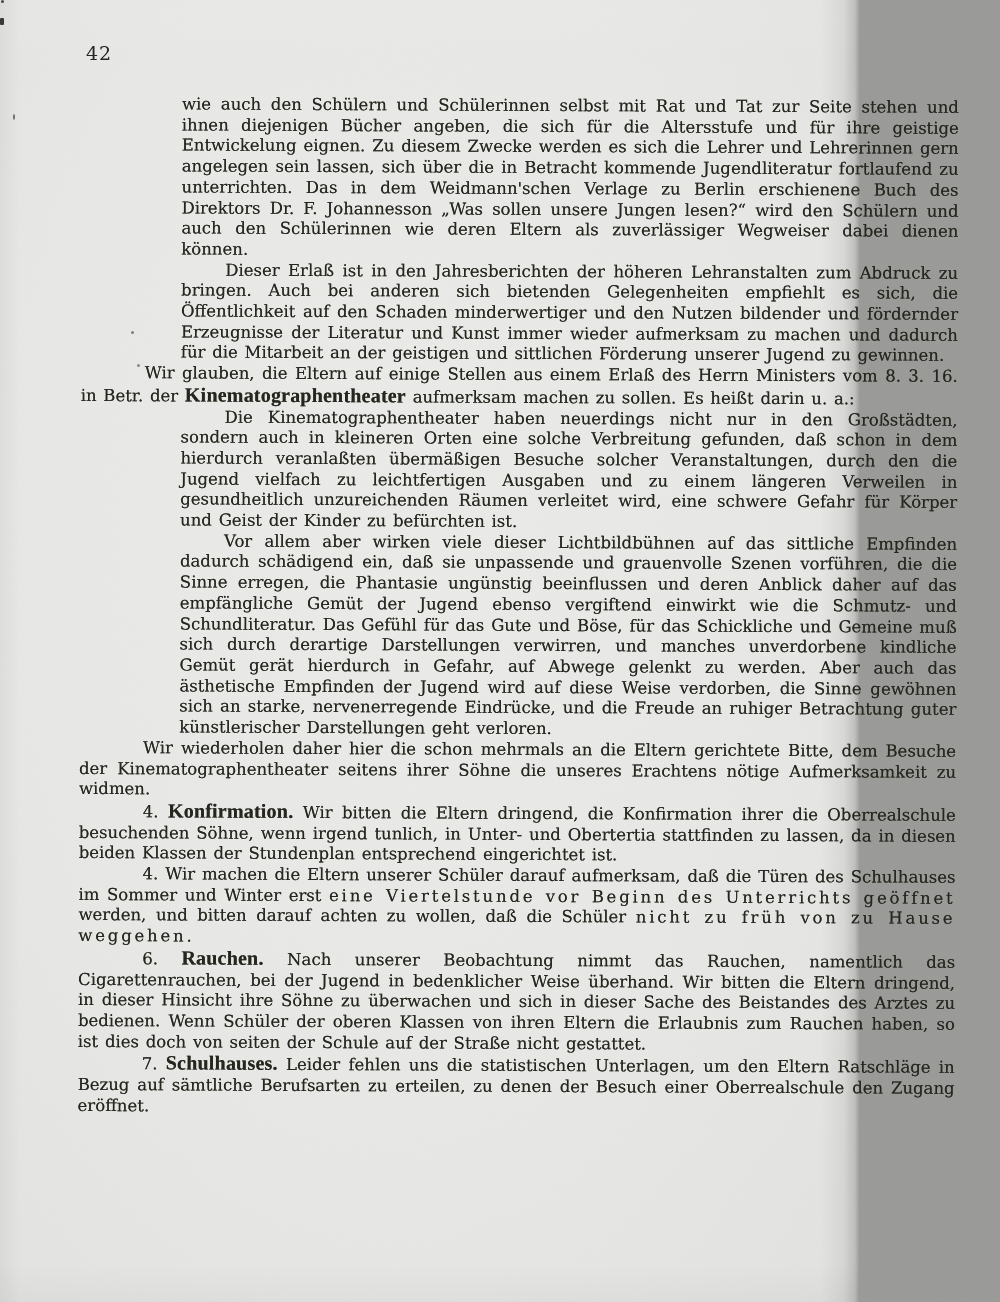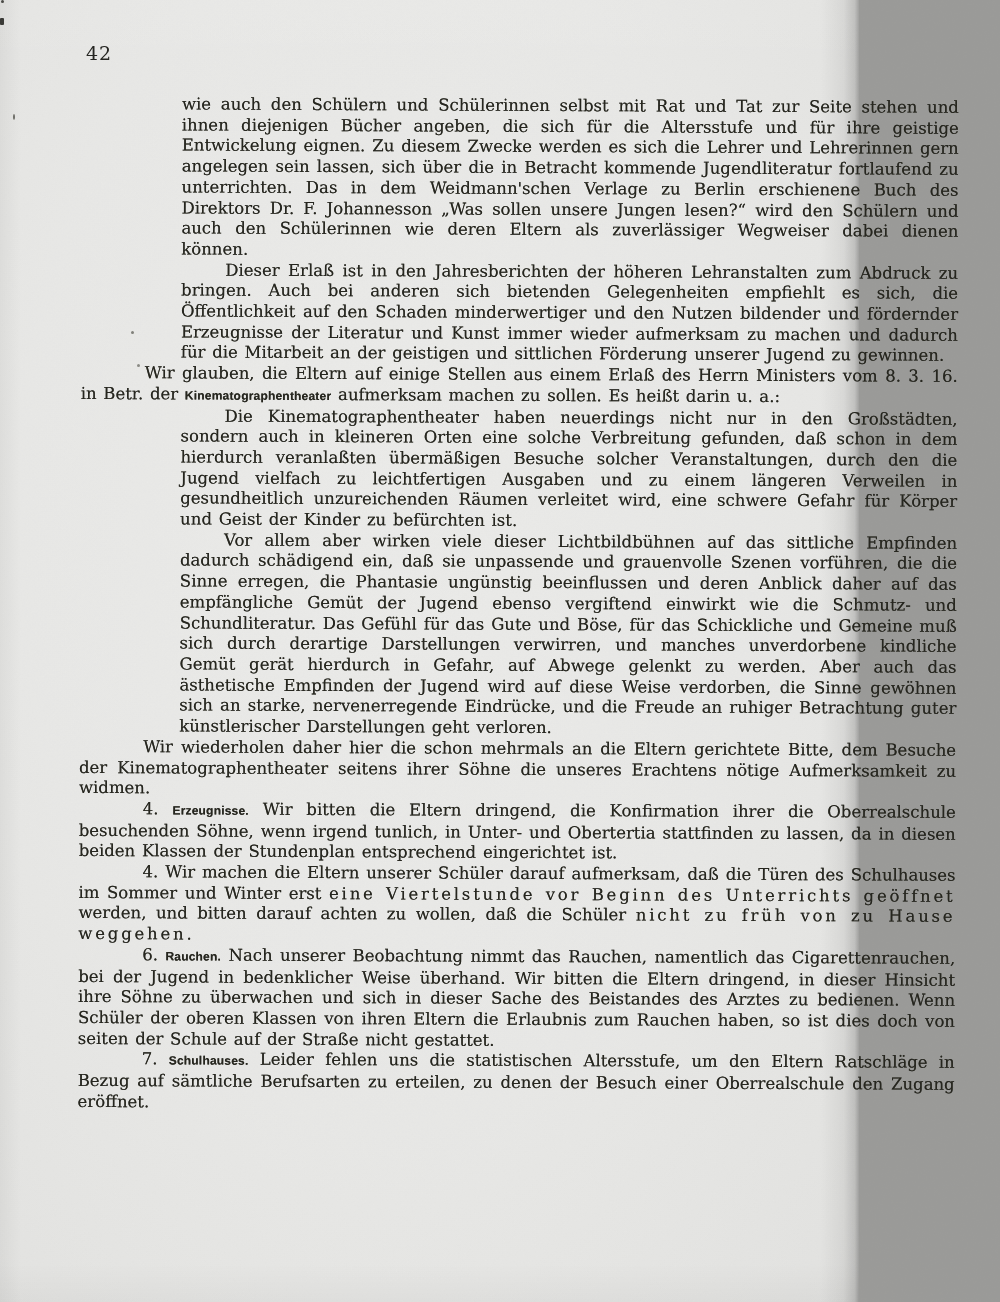--- a/index.html
+++ b/index.html
@@ -38,23 +38,23 @@
     font-size: 16.5px; line-height: 20.7px;
     text-align: justify;
     word-spacing: 1.5px;
     color: #26261f;
     text-shadow: 0 0 0.6px rgba(45,45,38,0.75);
   }
   p.para.quote { margin-left: 100px; }
   p.para.ind   { text-indent: 64px; }
   p.para.quote.ind { text-indent: 44px; }
   .b {
-    font-family: Liberation Sans, sans-serif;
+    font-family: Liberation Serif, serif;
     font-weight: bold;
-    font-size: 12px;
+    font-size: 20px;
     letter-spacing: 0.2px;
   }
   .sp { letter-spacing: 2.8px; }
   .speck { position: absolute; background: #55554f; border-radius: 50%; }
   .speck.s1 { left: 0px;   top: 18px;  width: 4px; height: 7px; border-radius: 1px; background:#3a3a36; }
   .speck.s2 { left: 13px;  top: 114px; width: 2px; height: 6px; background:#6a6a64; }
   .speck.s3 { left: 131px; top: 331px; width: 3px; height: 3px; background:#80807a; }
   .speck.s4 { left: 137px; top: 364px; width: 3px; height: 3px; background:#8a8a84; }
   .speck.s5 { left: 1px;  top: 0px;   width: 3px; height: 3px; background:#4a4a46; }
 </style>
@@ -86,22 +86,22 @@
     <p class="para quote ind"><span>Dieser Erlaß ist in den Jahresberichten der höheren Lehranstalten zum Abdruck zu bringen. Auch bei anderen sich bietenden Gelegenheiten empfiehlt es sich, die Öffentlichkeit auf den Schaden minderwertiger und den Nutzen bildender und fördernder Erzeugnisse der Literatur und Kunst immer wieder aufmerksam zu machen und dadurch für die Mitarbeit an der geistigen und sittlichen Förderung unserer Jugend zu gewinnen.</span></p>
 
     <p class="para ind"><span>Wir glauben, die Eltern auf einige Stellen aus einem Erlaß des Herrn Ministers vom 8. 3. 16. in Betr. der </span><span class="b">Kinematographentheater</span><span> aufmerksam machen zu sollen. Es heißt darin u. a.:</span></p>
 
     <p class="para quote ind"><span>Die Kinematographentheater haben neuerdings nicht nur in den Großstädten, sondern auch in kleineren Orten eine solche Verbreitung gefunden, daß schon in dem hierdurch veranlaßten übermäßigen Besuche solcher Veranstaltungen, durch den die Jugend vielfach zu leichtfertigen Ausgaben und zu einem längeren Verweilen in gesundheitlich unzureichenden Räumen verleitet wird, eine schwere Gefahr für Körper und Geist der Kinder zu befürchten ist.</span></p>
 
     <p class="para quote ind"><span>Vor allem aber wirken viele dieser Lichtbildbühnen auf das sittliche Empfinden dadurch schädigend ein, daß sie unpassende und grauenvolle Szenen vorführen, die die Sinne erregen, die Phantasie ungünstig beeinflussen und deren Anblick daher auf das empfängliche Gemüt der Jugend ebenso vergiftend einwirkt wie die Schmutz- und Schundliteratur. Das Gefühl für das Gute und Böse, für das Schickliche und Gemeine muß sich durch derartige Darstellungen verwirren, und manches unverdorbene kindliche Gemüt gerät hierdurch in Gefahr, auf Abwege gelenkt zu werden. Aber auch das ästhetische Empfinden der Jugend wird auf diese Weise verdorben, die Sinne gewöhnen sich an starke, nervenerregende Eindrücke, und die Freude an ruhiger Betrachtung guter künstlerischer Darstellungen geht verloren.</span></p>
 
     <p class="para ind"><span>Wir wiederholen daher hier die schon mehrmals an die Eltern gerichtete Bitte, dem Besuche der Kinematographentheater seitens ihrer Söhne die unseres Erachtens nötige Aufmerksamkeit zu widmen.</span></p>
 
-    <p class="para ind"><span>4. </span><span class="b">Erzeugnisse.</span><span> Wir bitten die Eltern dringend, die Konfirmation ihrer die Oberrealschule besuchenden Söhne, wenn irgend tunlich, in Unter- und Obertertia stattfinden zu lassen, da in diesen beiden Klassen der Stundenplan entsprechend eingerichtet ist.</span></p>
+    <p class="para ind"><span>4. </span><span class="b">Konfirmation.</span><span> Wir bitten die Eltern dringend, die Konfirmation ihrer die Oberrealschule besuchenden Söhne, wenn irgend tunlich, in Unter- und Obertertia stattfinden zu lassen, da in diesen beiden Klassen der Stundenplan entsprechend eingerichtet ist.</span></p>
 
     <p class="para ind"><span>4. Wir machen die Eltern unserer Schüler darauf aufmerksam, daß die Türen des Schulhauses im Sommer und Winter erst </span><span class="sp">eine Viertelstunde vor Beginn des Unterrichts geöffnet</span><span> werden, und bitten darauf achten zu wollen, daß die Schüler </span><span class="sp">nicht zu früh von zu Hause weggehen</span><span>.</span></p>
 
     <p class="para ind"><span>6. </span><span class="b">Rauchen.</span><span> Nach unserer Beobachtung nimmt das Rauchen, namentlich das Cigarettenrauchen, bei der Jugend in bedenklicher Weise überhand. Wir bitten die Eltern dringend, in dieser Hinsicht ihre Söhne zu überwachen und sich in dieser Sache des Beistandes des Arztes zu bedienen. Wenn Schüler der oberen Klassen von ihren Eltern die Erlaubnis zum Rauchen haben, so ist dies doch von seiten der Schule auf der Straße nicht gestattet.</span></p>
 
-    <p class="para ind"><span>7. </span><span class="b">Schulhauses.</span><span> Leider fehlen uns die statistischen Altersstufe, um den Eltern Ratschläge in Bezug auf sämtliche Berufsarten zu erteilen, zu denen der Besuch einer Oberrealschule den Zugang eröffnet.</span></p>
+    <p class="para ind"><span>7. </span><span class="b">Schulhauses.</span><span> Leider fehlen uns die statistischen Unterlagen, um den Eltern Ratschläge in Bezug auf sämtliche Berufsarten zu erteilen, zu denen der Besuch einer Oberrealschule den Zugang eröffnet.</span></p>
 
   </div>
 </div>
 
 </body></html>

